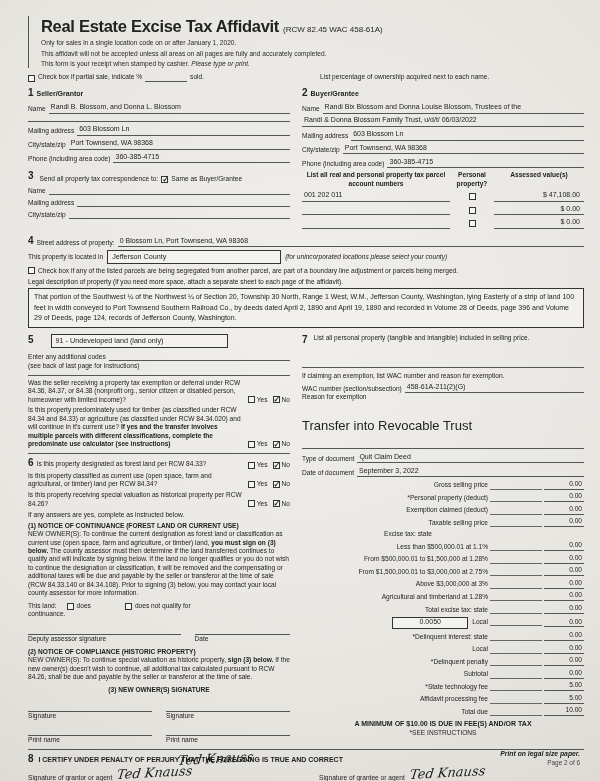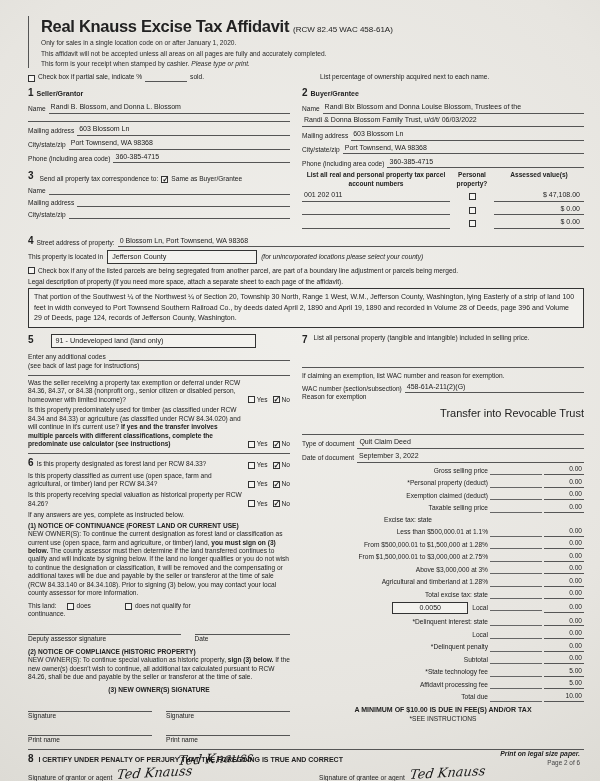--- a/index.html
+++ b/index.html
@@ -47,21 +47,21 @@
   .pval { flex:1; border-bottom:1px solid #555; text-align:right; padding:0 4px 0.5px 2px; font-size:7px; }
 
   
   .qrow { display:flex; align-items:flex-end; margin-top:2.5px; }
   .qtext { flex:1; padding-right:4px; }
   .yn { white-space:nowrap; display:flex; gap:2px; align-items:center; }
   .yn span.t { margin-right:3px; }
 
   
   .codebox { border:1px solid #333; background:#f3f2ee; padding:1.5px 4px; font-size:7.2px; }
-  .county-box { border:1px solid #333; background:#f3f2ee; padding:1px 4px; width:150px; font-size:7.2px; display:inline-block; }
+  .county-box { border:1px solid #333; background:#f3f2ee; padding:1px 4px; width:174px; font-size:7.2px; display:inline-block; }
 
   .legalbox { border:1px solid #333; padding:3px 5px; margin-top:2px; font-size:7px; line-height:1.5; background:#f1f0ec; }
 
   
   .trow { display:flex; align-items:flex-end; margin-top:2.6px; }
   .tlabel { flex:1; text-align:right; white-space:nowrap; }
   .tleader { width:52px; border-bottom:1px solid #666; margin:0 2px; height:7px; }
   .tamt { width:40px; text-align:right; border-bottom:1px solid #555; padding:0 2px 0.5px 0; }
   .theading { text-align:center; padding-right:70px; margin-top:3px; }
   .ratebox { border:1px solid #333; width:76px; text-align:center; font-size:7px; background:#f3f2ee; padding:0.5px 0; }
@@ -79,21 +79,21 @@
 </head>
 <body>
 
 <div class="page">
 <div class="inner">
 
   <div class="hdr">
     <div class="hdr-divider"></div>
     <div class="title-block">
       <div class="title-line">
-        <span class="title">Real Knauss Excise Tax Affidavit</span>
+        <span class="title">Real Estate Excise Tax Affidavit</span>
         <span class="title-rcw">(RCW 82.45 WAC 458-61A)</span>
       </div>
       <div class="subtitle">Only for sales in a single location code on or after January 1, 2020.</div>
       <div class="subtitle"><span>This affidavit will not be accepted unless all areas on all pages are fully and accurately completed.</span></div>
       <div class="subtitle"><span>This form is your receipt when stamped by cashier.</span> <i>Please type or print.</i></div>
     </div>
   </div>
 
   <div style="display:flex; margin-top:5px;">
     <div style="width:292px; display:flex; align-items:flex-end; gap:3px;">
@@ -208,21 +208,21 @@
       <span>Check box if any of the listed parcels are being segregated from another parcel, are part of a boundary line adjustment or parcels being merged.</span>
     </div>
     <div style="margin-top:2.5px;">Legal description of property (if you need more space, attach a separate sheet to each page of the affidavit).</div>
     <div class="legalbox">That portion of the Southwest ¼ of the Northwest ¼ of Section 20, Township 30 North, Range 1 West, W.M., Jefferson County, Washington, lying Easterly of a strip of land 100 feet in width conveyed to Port Townsend Southern Railroad Co., by deeds dated April 2, 1890 and April 19, 1890 and recorded in Volume 28 of Deeds, page 396 and Volume 29 of Deeds, page 124, records of Jefferson County, Washington.</div>
   </div>
 
   <div class="cols" style="margin-top:6px;">
     <div class="colL">
       <div style="display:flex; gap:14px; align-items:flex-start;">
         <span class="snum">5</span>
-        <span class="codebox" style="width:205px;">91 - Undeveloped land (land only)</span>
+        <span class="codebox" style="width:177px;">91 - Undeveloped land (land only)</span>
       </div>
       <div class="fld" style="margin-top:5px;">
             <span class="lbl">Enter any additional codes</span>
             <span class="val"></span>
           </div>
       <div style="margin-top:1px;">(see back of last page for instructions)</div>
       <div class="hr"></div>
       <div class="qrow">
         <span class="qtext">Was the seller receiving a property tax exemption or deferral under RCW 84.36, 84.37, or 84.38 (nonprofit org., senior citizen or disabled person, homeowner with limited income)?</span>
         <span class="yn">
@@ -329,21 +329,21 @@
         <span class="snum">7</span>
         <span>List all personal property (tangible and intangible) included in selling price.</span>
       </div>
       <div class="blankline" style="margin-top:14px;"></div>
       <div style="margin-top:4px;">If claiming an exemption, list WAC number and reason for exemption.</div>
       <div class="fld" style="margin-top:2px;">
             <span class="lbl">WAC number (section/subsection)</span>
             <span class="val">458-61A-211(2)(G)</span>
           </div>
       <div>Reason for exemption</div>
-      <div style="margin-top:4px; font-size:11px;text-align:right;">Transfer into Revocable Trust</div>
+      <div style="margin-top:16px; font-size:13px;">Transfer into Revocable Trust</div>
       <div class="hr" style="margin-top:14px;"></div>
       <div class="fld">
             <span class="lbl">Type of document</span>
             <span class="val">Quit Claim Deed</span>
           </div>
       <div class="fld">
             <span class="lbl">Date of document</span>
             <span class="val">September 3, 2022</span>
           </div>
 

